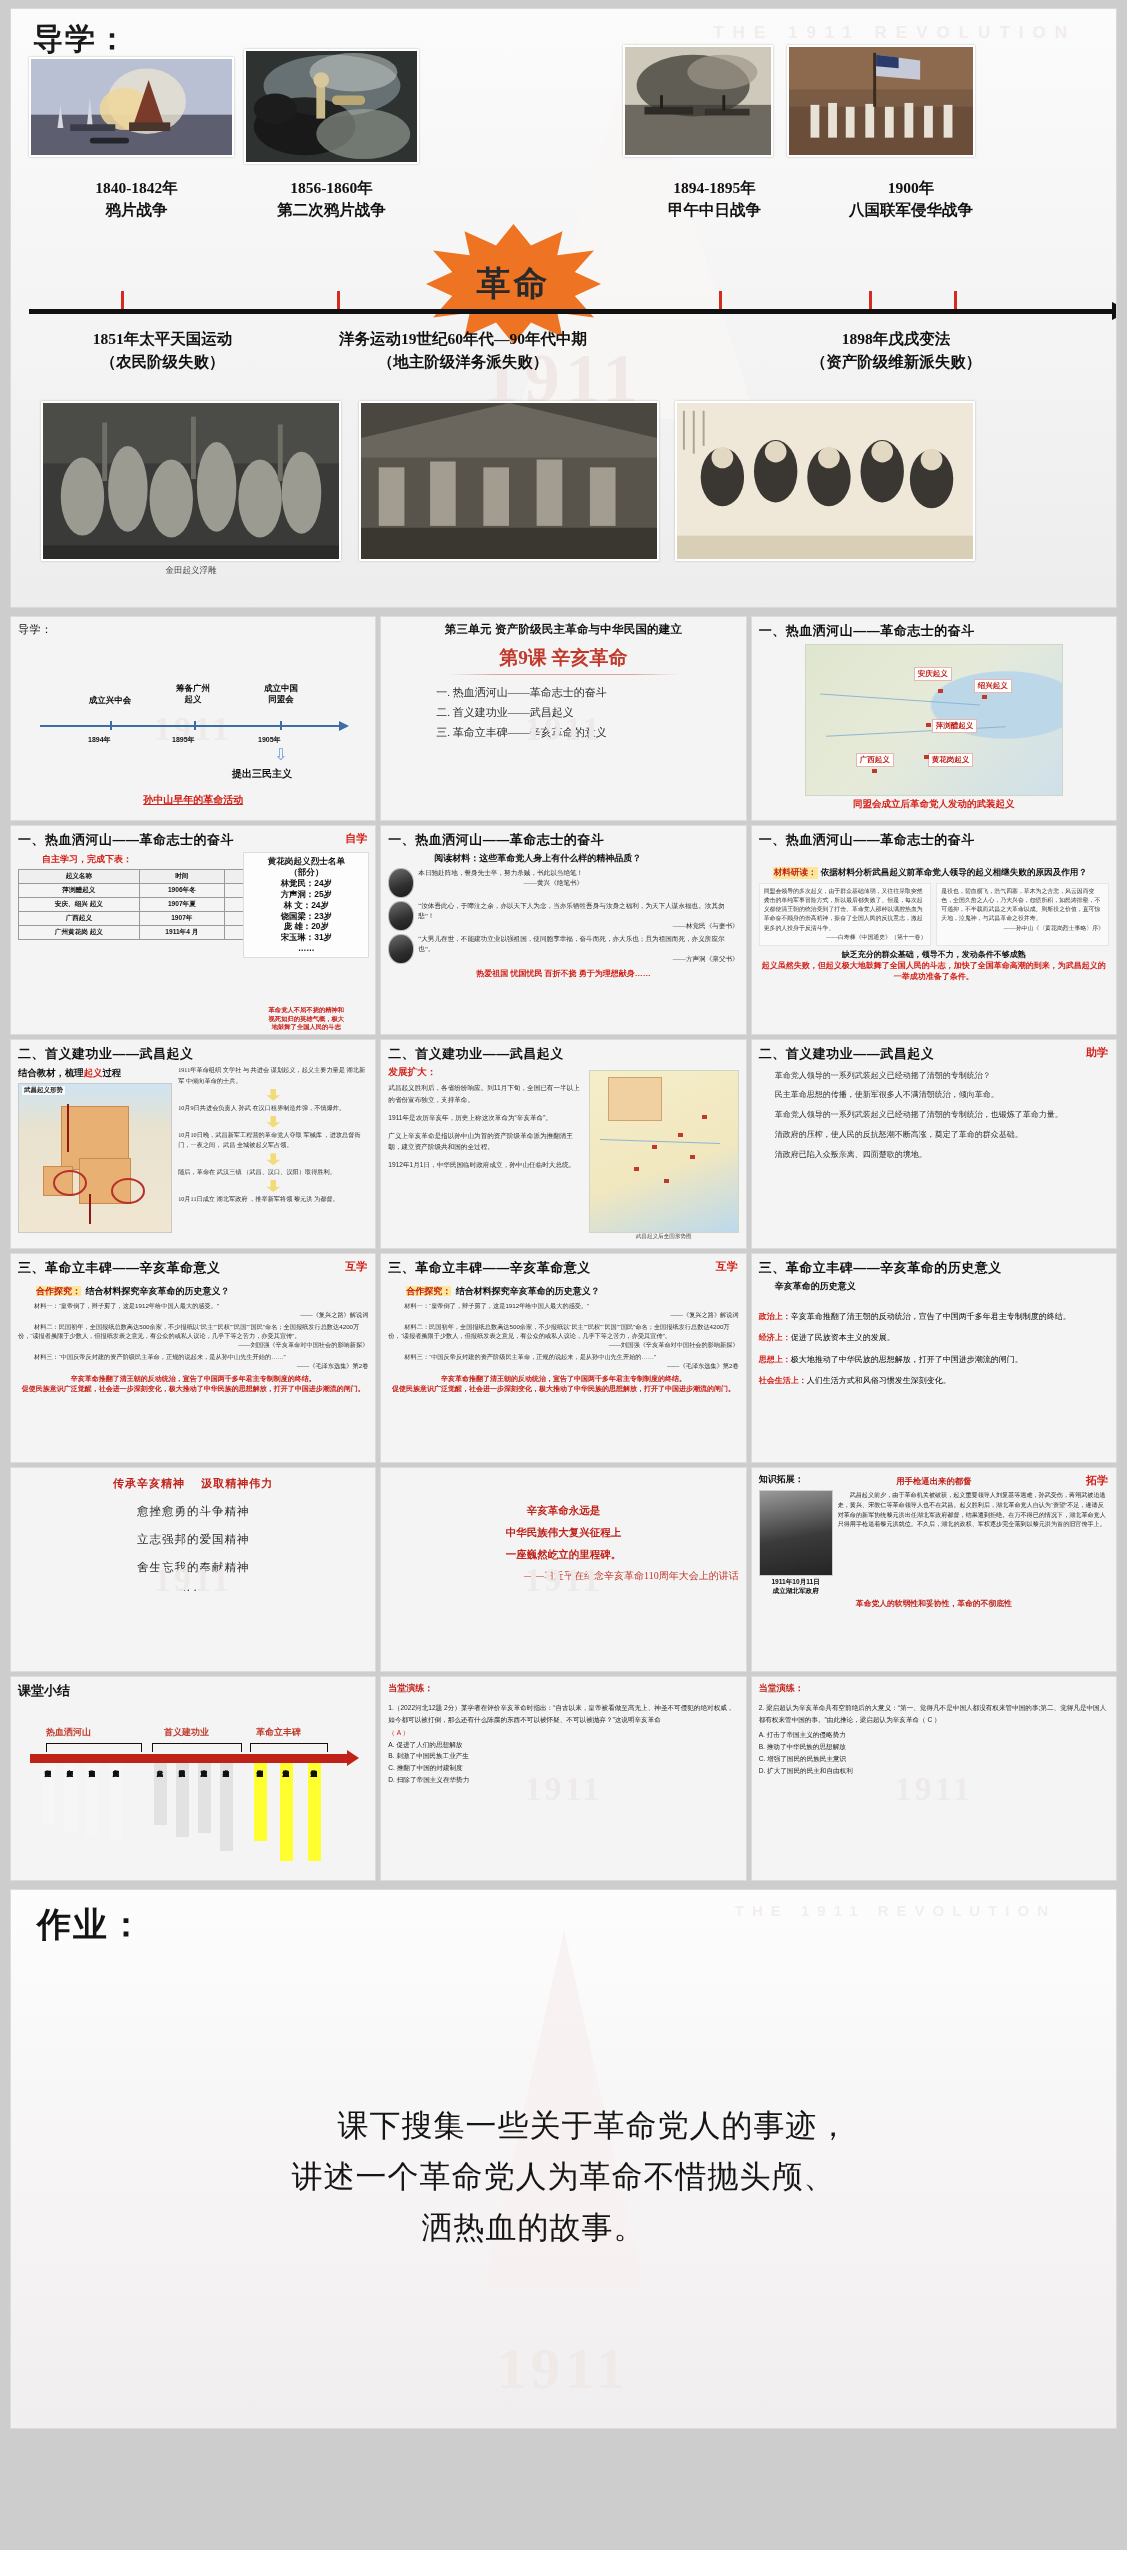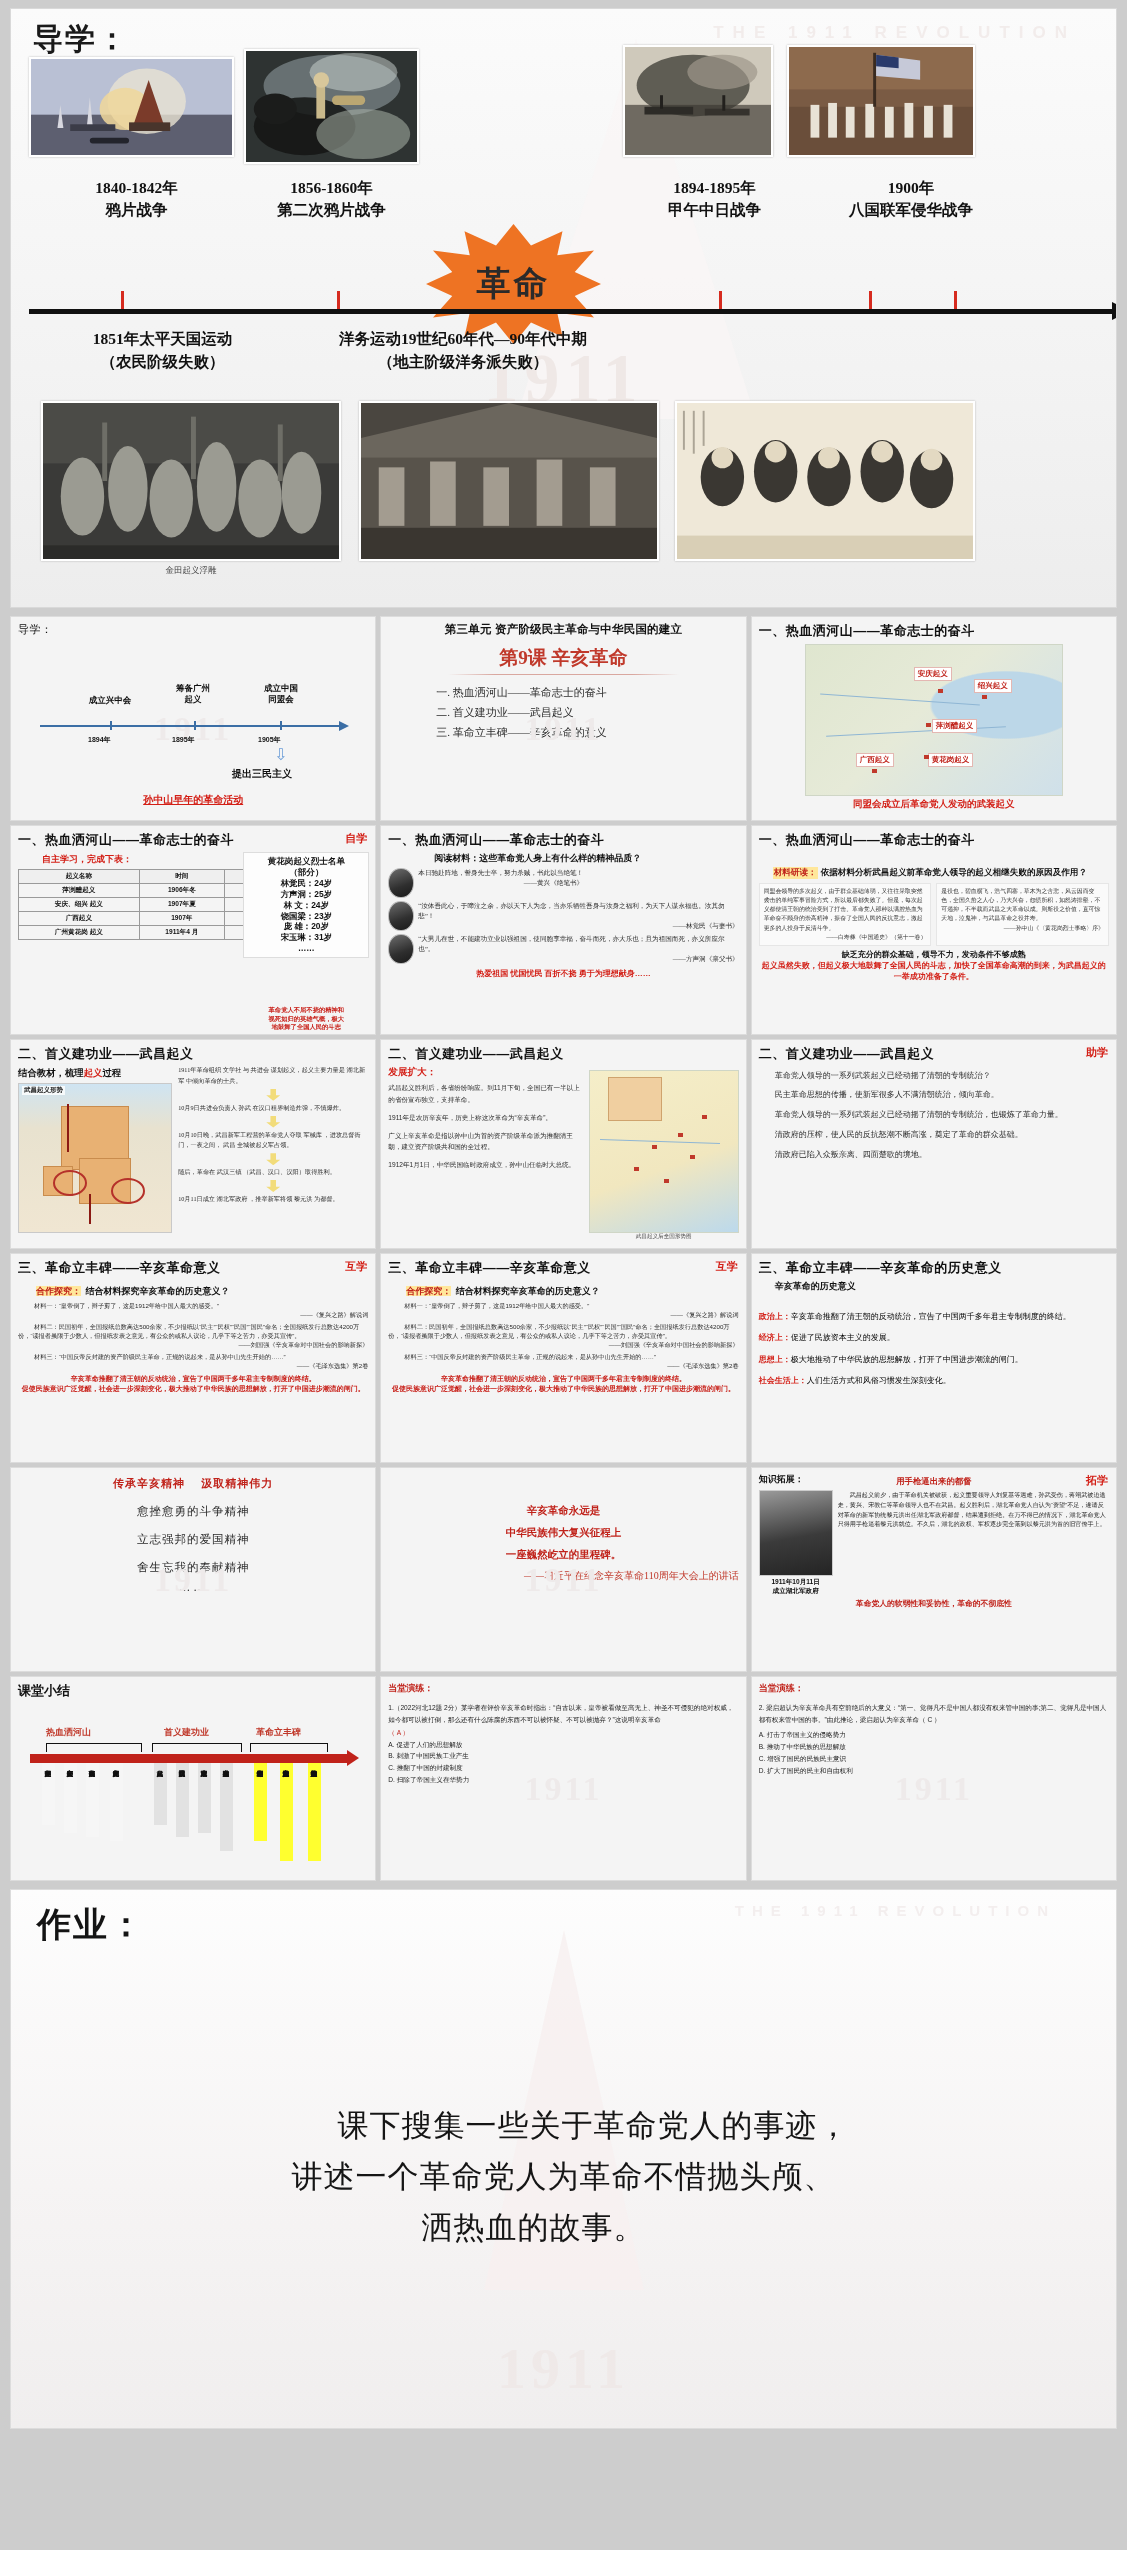--- a/index.html
+++ b/index.html
@@ -290,20 +290,24 @@
     <div class="tick" style="left:925px;"></div>
   </div>
 
   <div class="lower-lab" style="left:34px;top:318px;width:235px;">
     <span>1851年太平天国运动</span><br>
     <span>（农民阶级失败）</span>
   </div>
   <div class="lower-lab" style="left:272px;top:318px;width:360px;">
     <span>洋务运动19世纪60年代—90年代中期</span><br>
     <span>（地主阶级洋务派失败）</span>
+  </div>
+  <div class="lower-lab" style="left:760px;top:318px;width:250px;">
+    <span>1898年戊戌变法</span><br>
+    <span>（资产阶级维新派失败）</span>
   </div>
 
   <div class="pic" style="left:30px;top:392px;width:300px;height:160px;">
     <svg class="ink" viewBox="0 0 300 160" preserveAspectRatio="none">
       <rect width="300" height="160" fill="#3a3a38"></rect>
       <rect y="0" width="300" height="62" fill="#4b4b47"></rect>
       <g fill="#9b9b92">
         <ellipse cx="40" cy="96" rx="22" ry="40"></ellipse>
           <ellipse cx="86" cy="88" rx="20" ry="44"></ellipse>
         <ellipse cx="130" cy="98" rx="22" ry="40"></ellipse>

